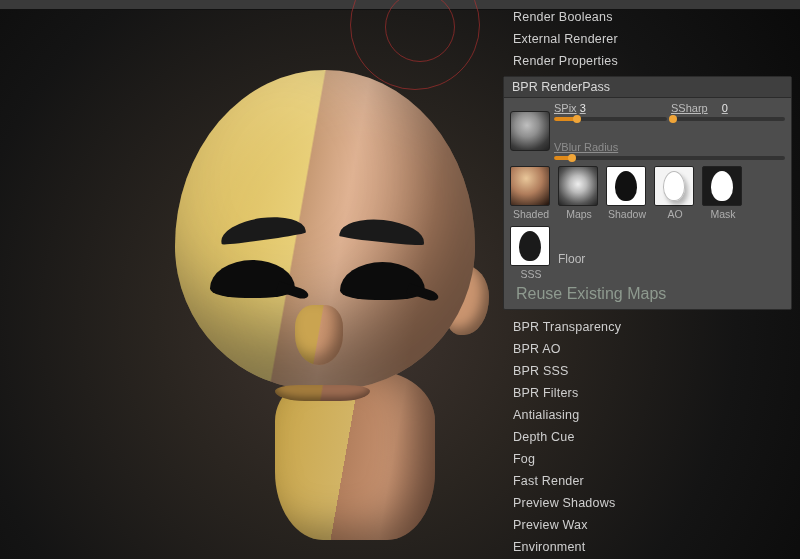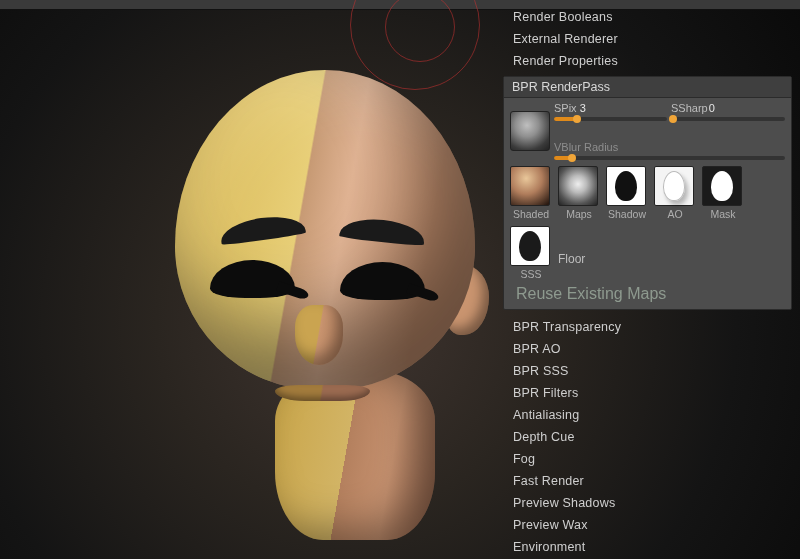--- a/index.html
+++ b/index.html
@@ -86,21 +86,21 @@
   }
   .subpanel .body { padding:4px 6px; }
 
   .param-row { display:flex; align-items:center; gap:4px; }
   .bpr-swatch {
     width:40px; height:40px; border-radius:3px;
     background: radial-gradient(circle at 42% 35%, #bfbfbf 0%, #8f8f8f 35%, #3a3a3a 75%, #222 100%);
     border:1px solid #222; flex:0 0 auto;
   }
   .param { flex:1; }
-  .param-line { display:flex; align-items:center; gap:3px; font-size:11px; color:#bdbdbd; padding-bottom:1px;}
+  .param-line { display:flex; align-items:center; gap:3px; font-size:11px; color:#bdbdbd; padding-bottom:1px;text-decoration:underline;}
   .param-line .lbl { }
   .param-line .val { color:#e6e6e6; }
   .mini-slider { position:relative; height:4px; background:#333; border-radius:2px; margin-top:2px; }
   .mini-slider .fill { position:absolute; left:0; top:0; bottom:0; background:#e08a1a; border-radius:2px; }
   .mini-slider .dot { position:absolute; top:-2px; width:8px; height:8px; border-radius:50%; background:#f0a538; }
 
   .thumb-grid { display:flex; flex-wrap:wrap; gap:6px; margin-top:6px; }
   .thumb { width:42px; text-align:center; font-size:10.5px; color:#aeaeae; }
   .thumb .box {
     width:40px; height:40px; border:1px solid #222; border-radius:2px; margin-bottom:2px;
@@ -155,21 +155,21 @@
     <div class="body">
       <div class="param-row">
         <div class="bpr-swatch" title="BPR">
         </div>
         <div class="param">
           <div class="param-line">
             <span style="flex:1; display:flex; gap:3px;">
               <span class="lbl">SPix</span>
               <span class="val">3</span>
             </span>
-            <span style="flex:1; display:flex; gap:1px;">
+            <span style="flex:1; display:flex; gap:14px;">
               <span class="lbl">SSharp</span>
               <span class="val">0</span>
             </span>
           </div>
           <div style="display:flex; gap:6px;">
             <div class="mini-slider" style="flex:1">
               <div class="fill" style="width:20%"></div>
               <div class="dot" style="left:calc(20% - 4px)"></div>
             </div>
             <div class="mini-slider" style="flex:1">

